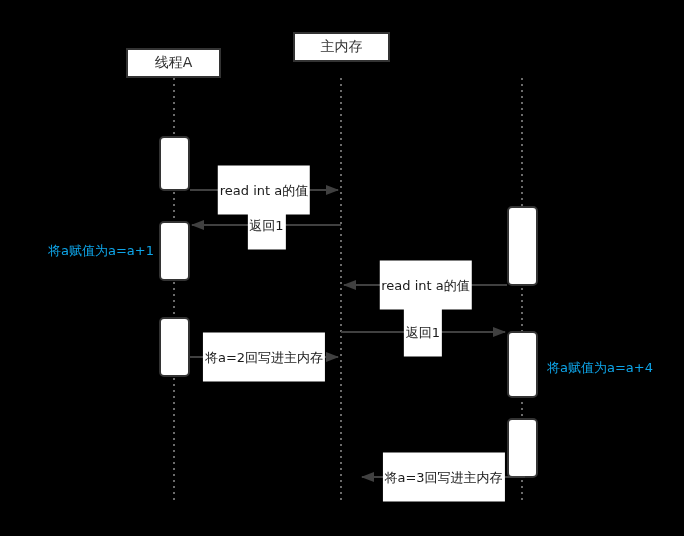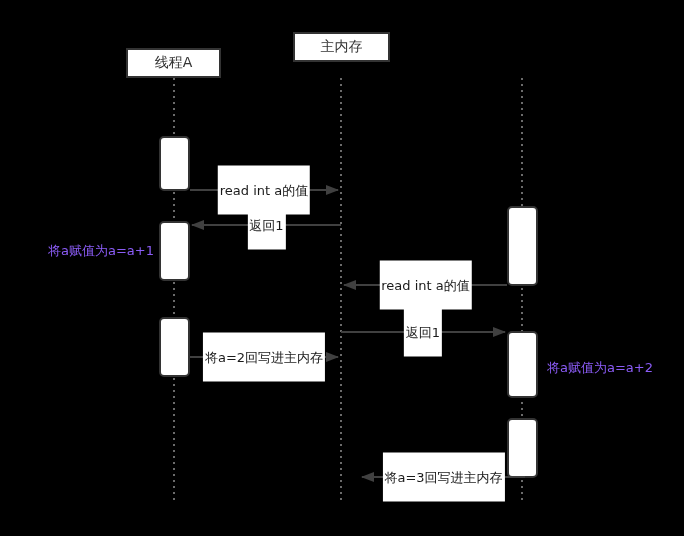--- a/index.html
+++ b/index.html
@@ -33,21 +33,21 @@
     left:-1px;
     border-right:13px solid #404040;
     border-top:5px solid transparent; border-bottom:5px solid transparent;
   }
   .msg-label {
     position:absolute; left:50%; top:1px; transform:translate(-50%,-50%);
     background:#ffffff; color:#1a1a1a; font-size:13px; line-height:17px;
     padding:16px 2px; white-space:nowrap;
   }
   .note {
-    position:absolute; color:#8b5cf6; font-size:13px; line-height:15px; white-space:nowrap;
+    position:absolute; color:#0ea5e9; font-size:13px; line-height:15px; white-space:nowrap;
   }
 </style>
 </head>
 <body>
 
 <div class="diagram">
 
   <div class="lifeline" style="left:173px; top:78px; height:424px;"></div>
   <div class="lifeline" style="left:340px; top:78px; height:424px;"></div>
   <div class="lifeline" style="left:521px; top:78px; height:424px;"></div>
@@ -97,15 +97,15 @@
     <span class="msg-label">将a=2回写进主内存</span>
   </div>
 
   <div class="msg" style="left:362px; top:476px; width:163px;">
     <div class="msg-line"></div>
     <div class="arrowhead left"></div>
     <span class="msg-label">将a=3回写进主内存</span>
   </div>
 
   <span class="note" style="left:48px; top:243px;">将a赋值为a=a+1</span>
-  <span class="note" style="left:547px; top:360px;">将a赋值为a=a+2</span>
+  <span class="note" style="left:547px; top:360px;">将a赋值为a=a+4</span>
 
 </div>
 
 </body></html>

